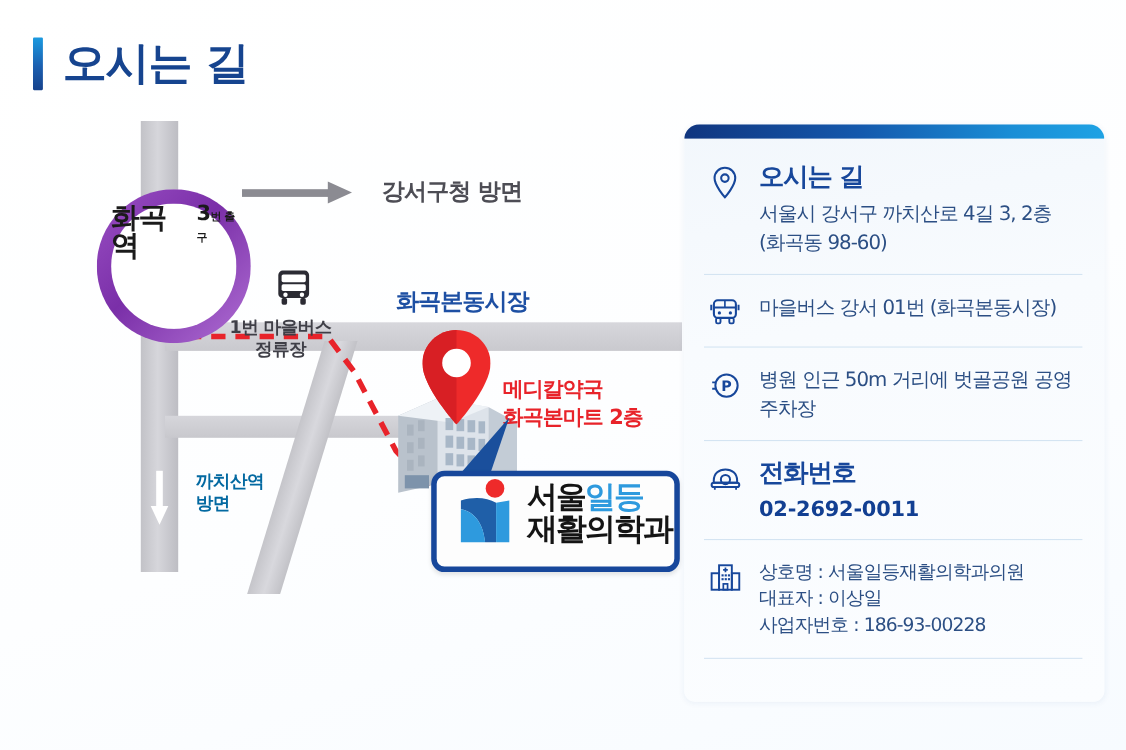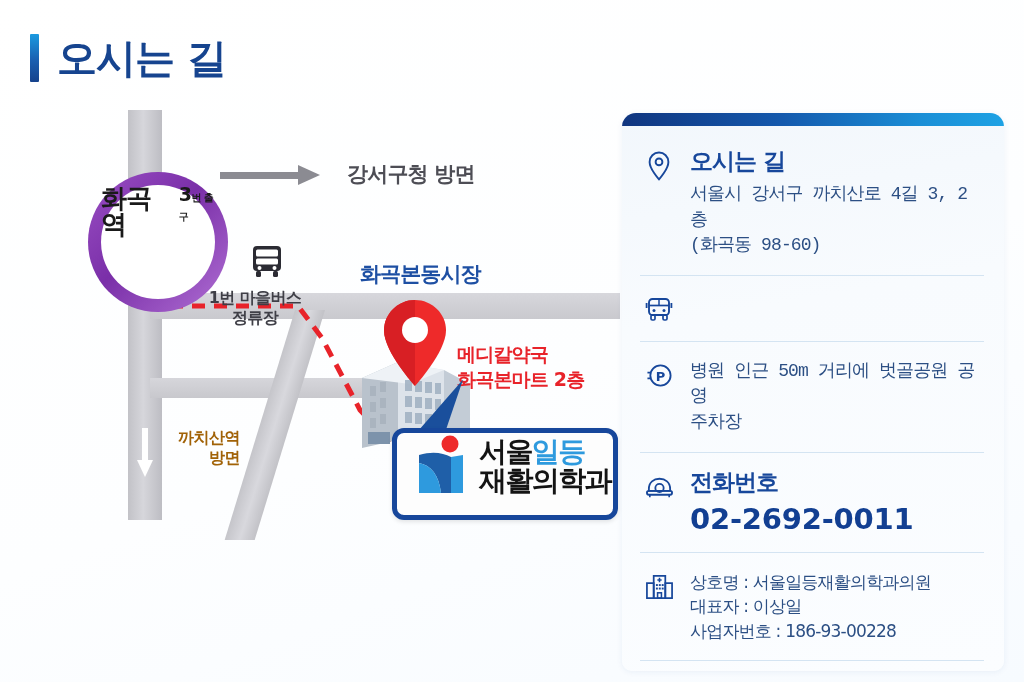--- a/index.html
+++ b/index.html
@@ -175,24 +175,23 @@
     border-left: 8px solid transparent;
     border-right: 8px solid transparent;
     border-top: 17px solid #ffffff;
   }
   .label-kkachisan {
     position: absolute;
     left: 118px;
     top: 318px;
     font-size: 16px;
     font-weight: 600;
-    color: #a16207;
+    color: #0369a1;
     letter-spacing: -0.5px;
     line-height: 1.28;
-    text-align: right;
   }
 
   
   .busstop-icon {
     position: absolute;
     left: 190px;
     top: 135px;
     width: 34px;
     height: 36px;
   }
@@ -351,24 +350,23 @@
     letter-spacing: -1px;
     line-height: 1.1;
     margin-bottom: 8px;
   }
   .row-text {
     font-size: 18px;
     font-weight: 500;
     color: #2c4f84;
     letter-spacing: -0.9px;
     line-height: 1.42;
-    font-family: Liberation Mono, monospace;
   }
   .row-phone {
-    font-size: 29px;
+    font-size: 19px;
     font-weight: 700;
     color: #123f92;
     letter-spacing: -0.2px;
     line-height: 1.1;
     margin-top: 9px;
   }
   .biz-line {
     font-size: 17px;
     font-weight: 500;
     color: #2c4f84;
@@ -521,20 +519,23 @@
           <line x1="4" y1="8.5" x2="24" y2="8.5" stroke="#17479b" stroke-width="1.7"></line>
           <line x1="14" y1="2" x2="14" y2="8.5" stroke="#17479b" stroke-width="1.5"></line>
           <circle cx="9" cy="13.5" r="1.5" fill="#17479b"></circle>
           <circle cx="19" cy="13.5" r="1.5" fill="#17479b"></circle>
           <rect x="6" y="18" width="4" height="5" rx="1.3" fill="none" stroke="#17479b" stroke-width="1.7"></rect>
           <rect x="18" y="18" width="4" height="5" rx="1.3" fill="none" stroke="#17479b" stroke-width="1.7"></rect>
           <line x1="1.6" y1="6" x2="1.6" y2="11" stroke="#17479b" stroke-width="1.8"></line>
           <line x1="26.4" y1="6" x2="26.4" y2="11" stroke="#17479b" stroke-width="1.8"></line>
         </svg>
       </div>
+      <div class="content">
+        <div class="row-text">마을버스 강서 01번 (화곡본동시장)</div>
+      </div>
     </div>
 
     <div class="info-row">
       <div class="icon">
         <svg viewBox="0 0 28 28" width="27" height="27">
           <circle cx="15" cy="14" r="10.5" fill="none" stroke="#17479b" stroke-width="1.9"></circle>
           <text x="15" y="19.3" font-family="DejaVu Sans, sans-serif" font-size="13.5" font-weight="700" fill="#17479b" text-anchor="middle">P</text>
           <line x1="1.5" y1="11" x2="5" y2="11" stroke="#17479b" stroke-width="1.8"></line>
           <line x1="1.5" y1="17" x2="5" y2="17" stroke="#17479b" stroke-width="1.8"></line>
         </svg>

